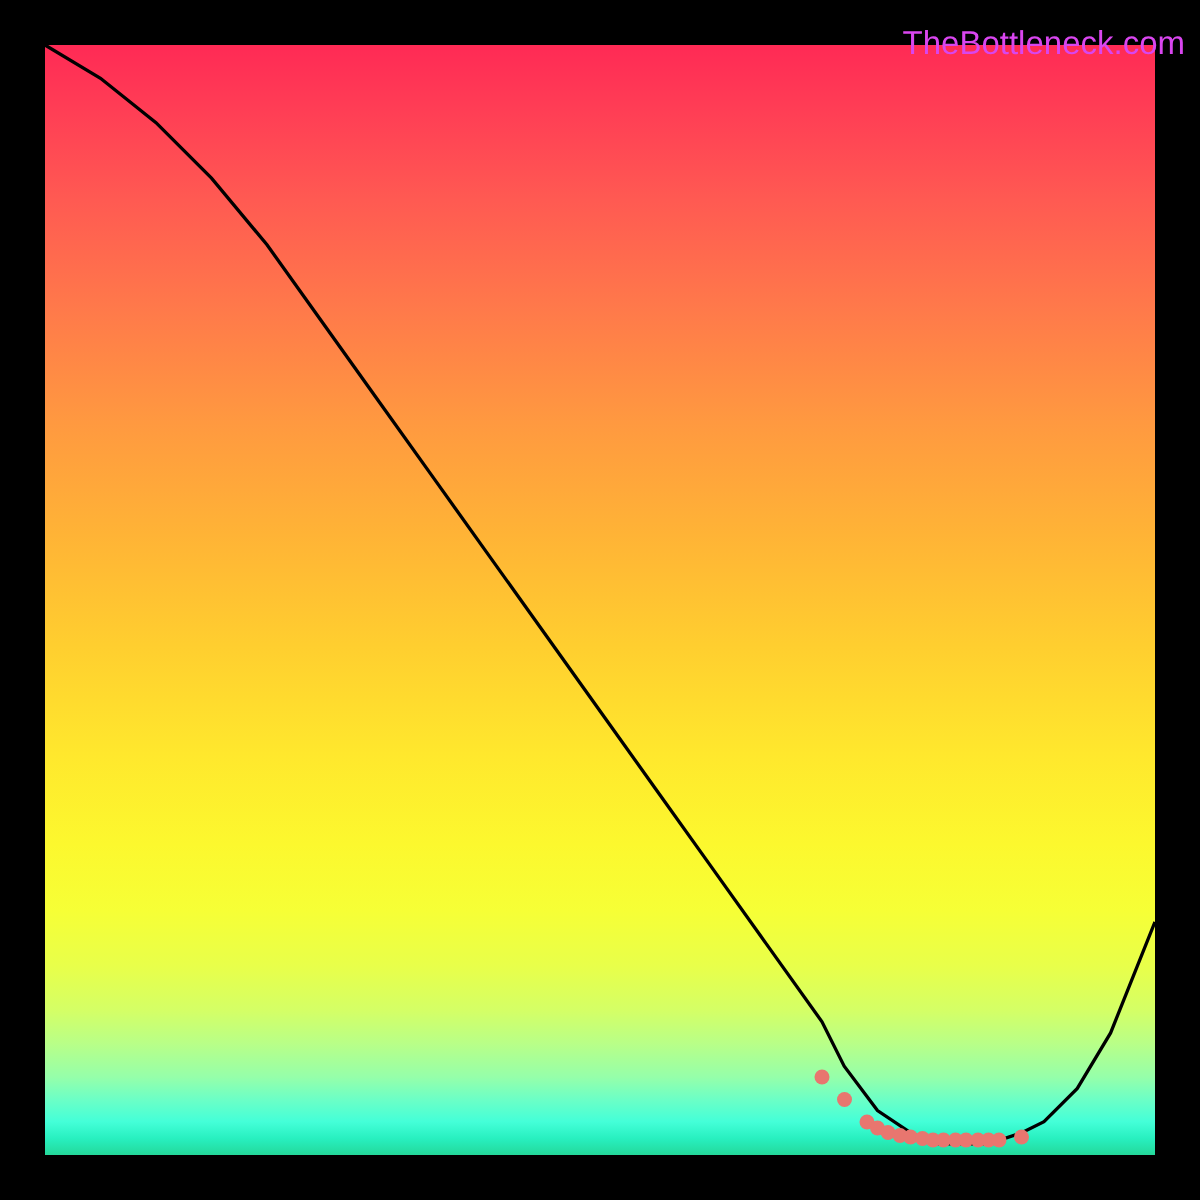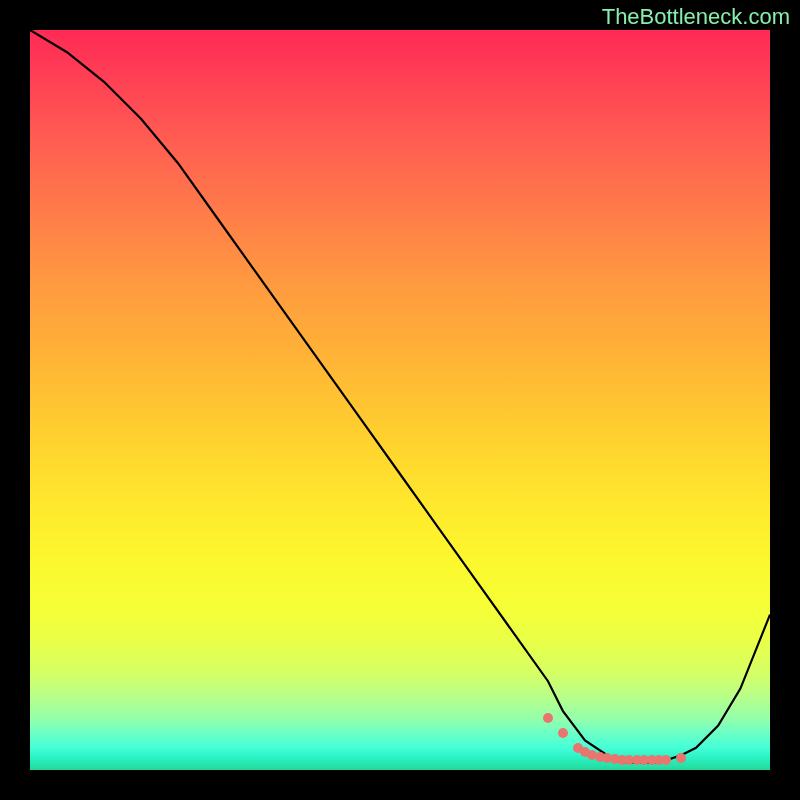--- a/index.html
+++ b/index.html
@@ -5,23 +5,23 @@
   * { margin: 0; padding: 0; box-sizing: border-box; }
   body {
     width: 800px;
     height: 800px;
     background: #000;
     position: relative;
     font-family: Arial, sans-serif;
   }
   .watermark {
     position: absolute;
-    top: 4px;
+    top: 16px;
     right: 10px;
-    color: #86efac;
+    color: #d946ef;
     font-size: 22px;
     font-weight: 500;
     z-index: 10;
   }
   .plot-area {
     position: absolute;
     left: 30px;
     top: 30px;
     width: 740px;
     height: 740px;

